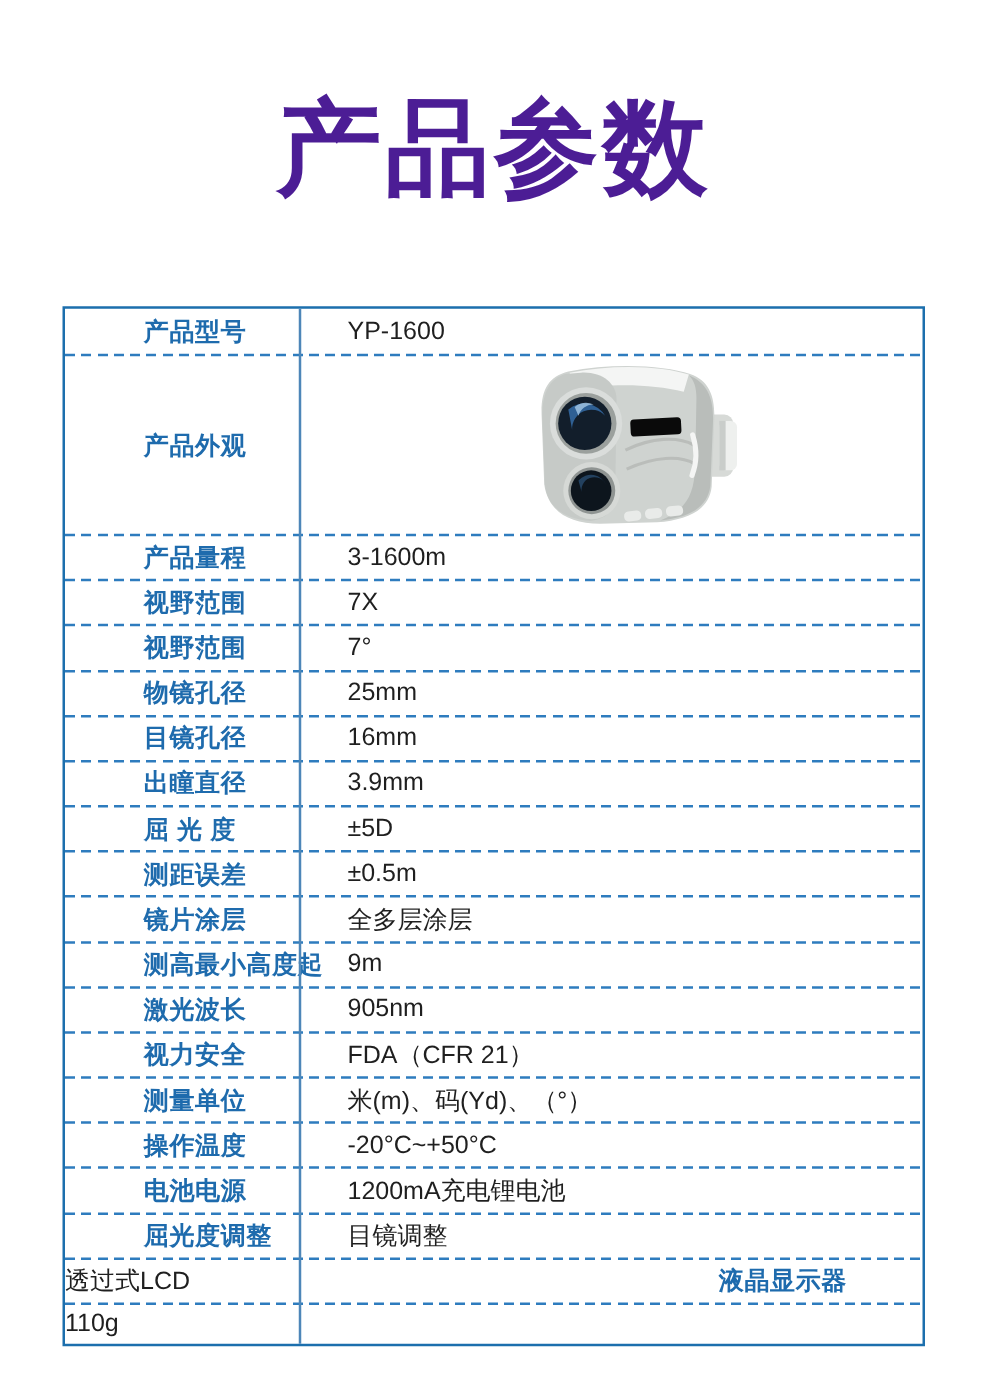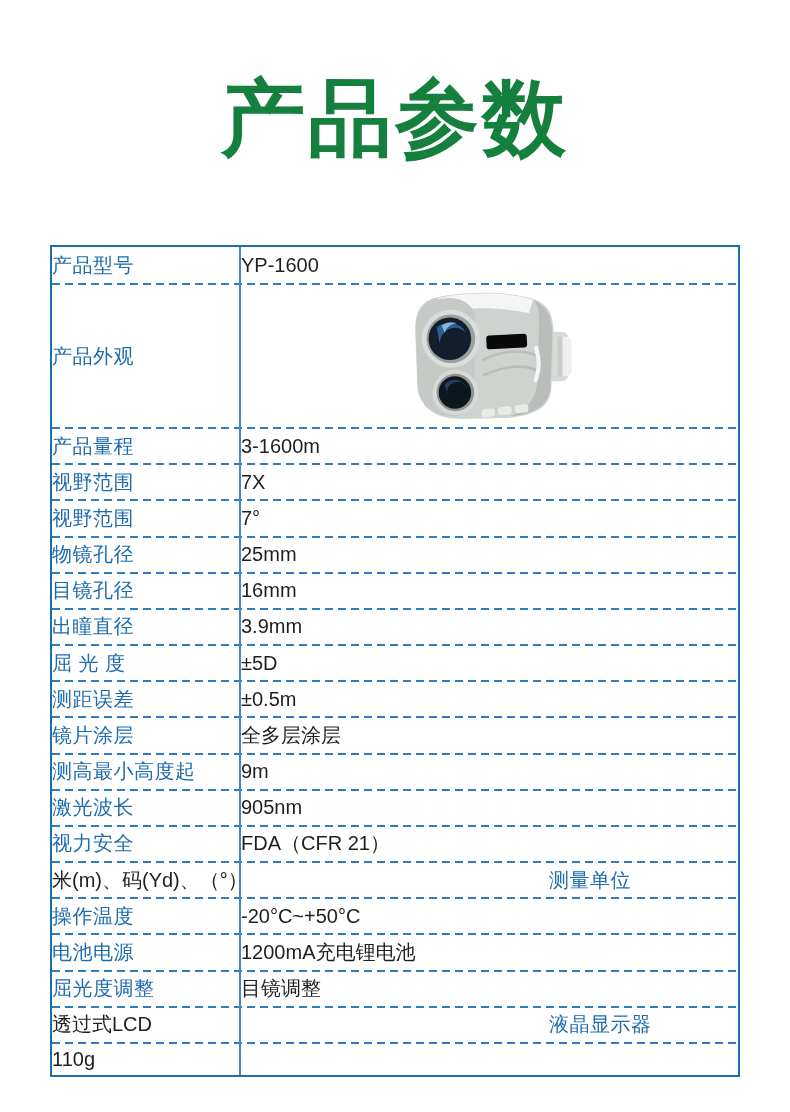--- a/index.html
+++ b/index.html
@@ -16,21 +16,21 @@
   
   .page-title {
     margin: 0;
     padding-top: 72px;
     text-align: center;
     font-family: "DejaVu Serif", "Liberation Serif", serif;
     font-weight: 900;
     font-size: 84px;
     line-height: 1.1;
     letter-spacing: 3px;
-    color: #15803d;
+    color: #4c1d95;
   }
 
   
   .spec-table {
     position: absolute;
     left: 50px;
     top: 245px;
     width: 690px;
     height: 832px;
     border: 2px solid #1c6fad;
@@ -63,25 +63,26 @@
     height: 2px;
     background: repeating-linear-gradient(90deg, #2e7cbe 0 8px, transparent 8px 13px);
     z-index: 1;
   }
   .row-first { flex: 0 0 37px; }
   .row-image { flex: 0 0 144px; }
 
   .cell { display: flex; align-items: center; min-width: 0; }
   .cell.label {
     flex: 0 0 189px;
-    padding-left: 0;
+    padding-left: 26px;
     color: #1e6bad;
-    font-weight: normal;
+    font-weight: bold;
     font-size: 20px;
     letter-spacing: 0.5px;
+    margin-left: 37px;
   }
   .cell.value {
     flex: 1 1 auto;
     color: #1f1f1f;
     font-size: 20px;
   }
   .cell.value.image-cell {
     justify-content: center;
     padding-left: 10px;
   }
@@ -188,22 +189,22 @@
     </div>
     <div class="row">
       <div class="cell label">激光波长</div>
       <div class="cell value">905nm</div>
     </div>
     <div class="row">
       <div class="cell label">视力安全</div>
       <div class="cell value">FDA（CFR 21）</div>
     </div>
     <div class="row">
+      <div class="cell label">测量单位</div>
       <div class="cell value">米(m)、码(Yd)、（°）</div>
-      <div class="cell label">测量单位</div>
     </div>
     <div class="row">
       <div class="cell label">操作温度</div>
       <div class="cell value">-20°C~+50°C</div>
     </div>
     <div class="row">
       <div class="cell label">电池电源</div>
       <div class="cell value">1200mA充电锂电池</div>
     </div>
     <div class="row">

